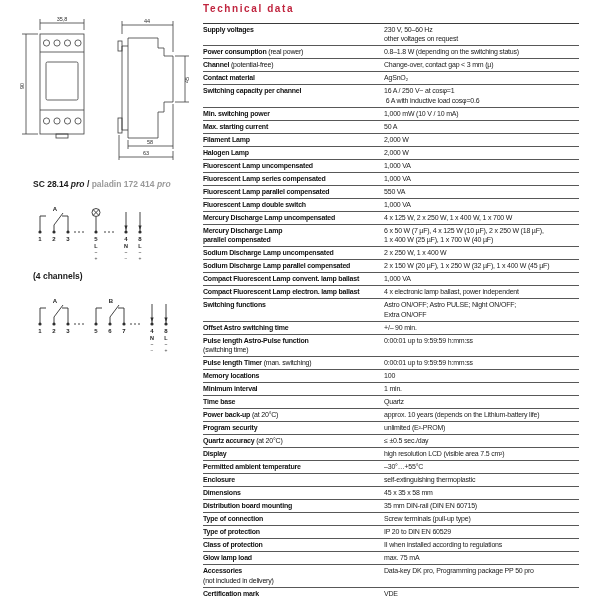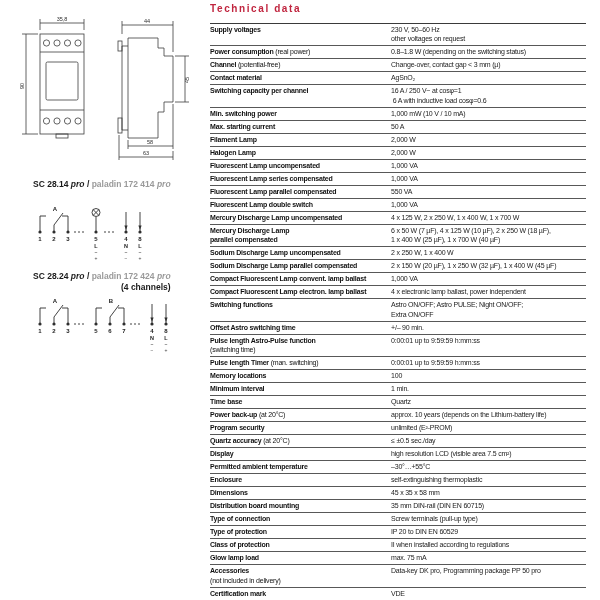--- a/index.html
+++ b/index.html
@@ -1,40 +1,40 @@
 <!DOCTYPE html>
 <html><head>
 <meta charset="utf-8">
 <style>
   html,body{margin:0;padding:0;}
   body{
     width:600px;height:600px;background:#ffffff;position:relative;
     font-family:"Liberation Sans",sans-serif;color:#1a1a1a;overflow:hidden;
   }
   
-  .left-panel{position:absolute;left:0;top:0;width:200px;height:600px;text-align:right;}
+  .left-panel{position:absolute;left:0;top:0;width:200px;height:600px;}
   .dims-svg{position:absolute;left:16px;top:12px;}
   .wiring-svg{position:absolute;}
   .wir1{left:30px;top:204px;}
   .wir2{left:30px;top:296px;}
   .prod-heading{position:absolute;left:33px;font-size:8.5px;font-weight:bold;line-height:1.35;}
   .prod1{top:179px;}
   .prod2{top:271px;}
   .pm{color:#1a1a1a;}
   .pa{color:#9a9a9a;}
   .it{font-style:italic;}
   .prod-ch{font-size:8.5px;font-weight:bold;color:#1a1a1a;}
   svg text{font-family:"Liberation Sans",sans-serif;fill:#2e2e2e;}
   .dimtxt{font-size:5.5px;}
   .numtxt{font-size:6px;font-weight:bold;fill:#222;}
   .subtxt{font-size:5.5px;font-weight:bold;fill:#222;}
   .marktxt{font-size:5px;fill:#444;}
   .chtxt{font-size:6px;font-weight:bold;fill:#222;}
   
-  .right-panel{position:absolute;left:210px;top:3px;width:377px;}
+  .right-panel{position:absolute;left:203px;top:3px;width:377px;}
   .page-title{
     font-size:10px;font-weight:bold;letter-spacing:1.6px;margin:0 0 9px 0;
   }
   .tech-table{border-collapse:collapse;width:376px;border-top:1px solid #3a3a3a;table-layout:fixed;}
   .tech-table td{
     border-bottom:1px solid #585858;font-size:7px;line-height:1.32;
     letter-spacing:-0.2px;padding:1px 0 1.8px 0;vertical-align:top;color:#222;
   }
   td.lbl{width:177px;font-weight:bold;padding-right:4px;color:#111;}
   td.val div{white-space:nowrap;}
@@ -145,27 +145,20 @@
     <text class="subtxt" x="110" y="44" text-anchor="middle">L</text>
     <text class="marktxt" x="66" y="50" text-anchor="middle">~</text>
     <text class="marktxt" x="66" y="56" text-anchor="middle">+</text>
     <text class="marktxt" x="96" y="50" text-anchor="middle">~</text>
     <text class="marktxt" x="96" y="56" text-anchor="middle">−</text>
     <text class="marktxt" x="110" y="50" text-anchor="middle">~</text>
     <text class="marktxt" x="110" y="56" text-anchor="middle">+</text>
   </svg>
 
   <div class="prod-heading prod2">
-    <div>
-      <span class="pm">SC 28.24</span>
-      <span class="pm it">pro</span>
-      <span class="pm">/</span>
-      <span class="pa">paladin 172 424</span>
-      <span class="pa it">pro</span>
-    </div>
     <div class="prod-ch">(4 channels)</div>
   </div>
 
   <svg class="wiring-svg wir2" width="170" height="60" viewBox="0 0 170 60">
     <g stroke="#2e2e2e" stroke-width="0.9" fill="none">
       <path d="M10,28 V12 H16"></path>
         <path d="M38,28 V12 H32"></path>
         <path d="M24,28 V21 L33,9"></path>
       <line x1="44" y1="28" x2="54" y2="28" stroke-dasharray="2 2"></line>
       <path d="M66,28 V12 H72"></path>

